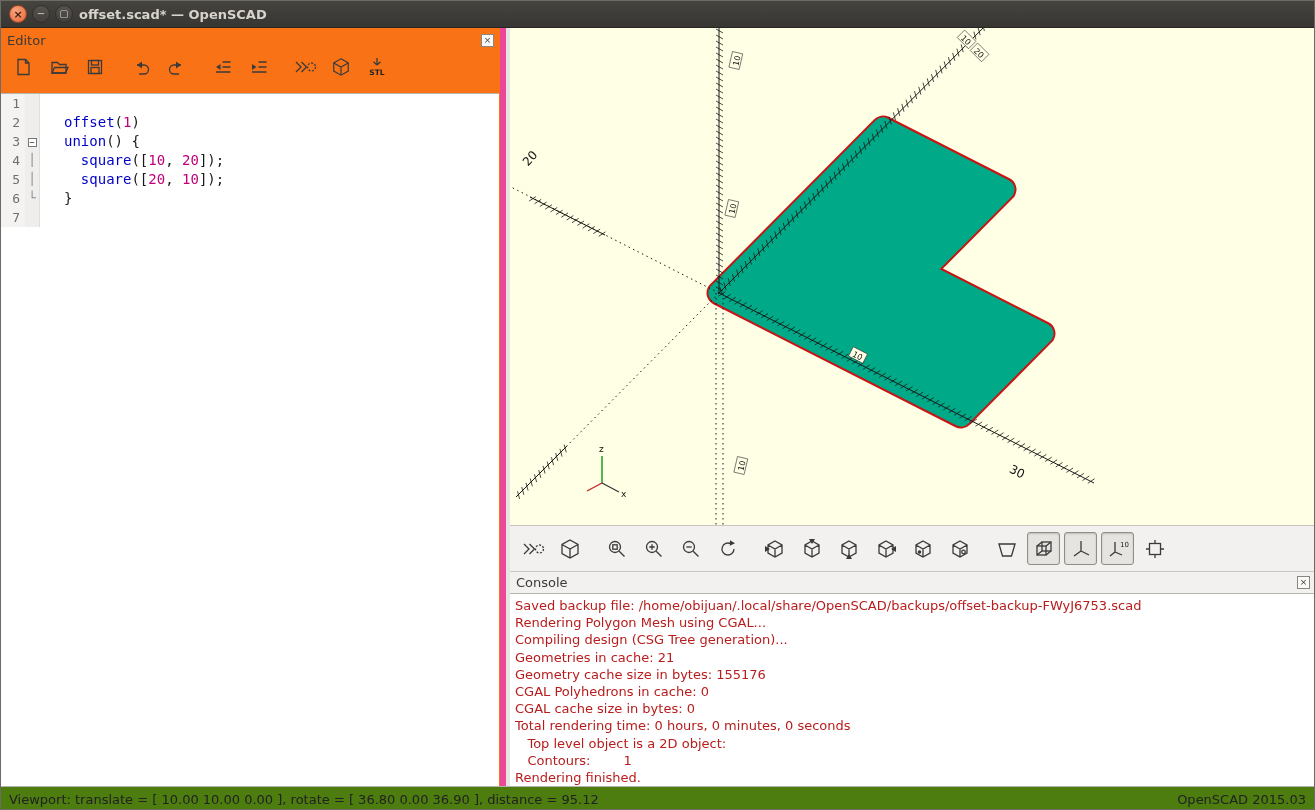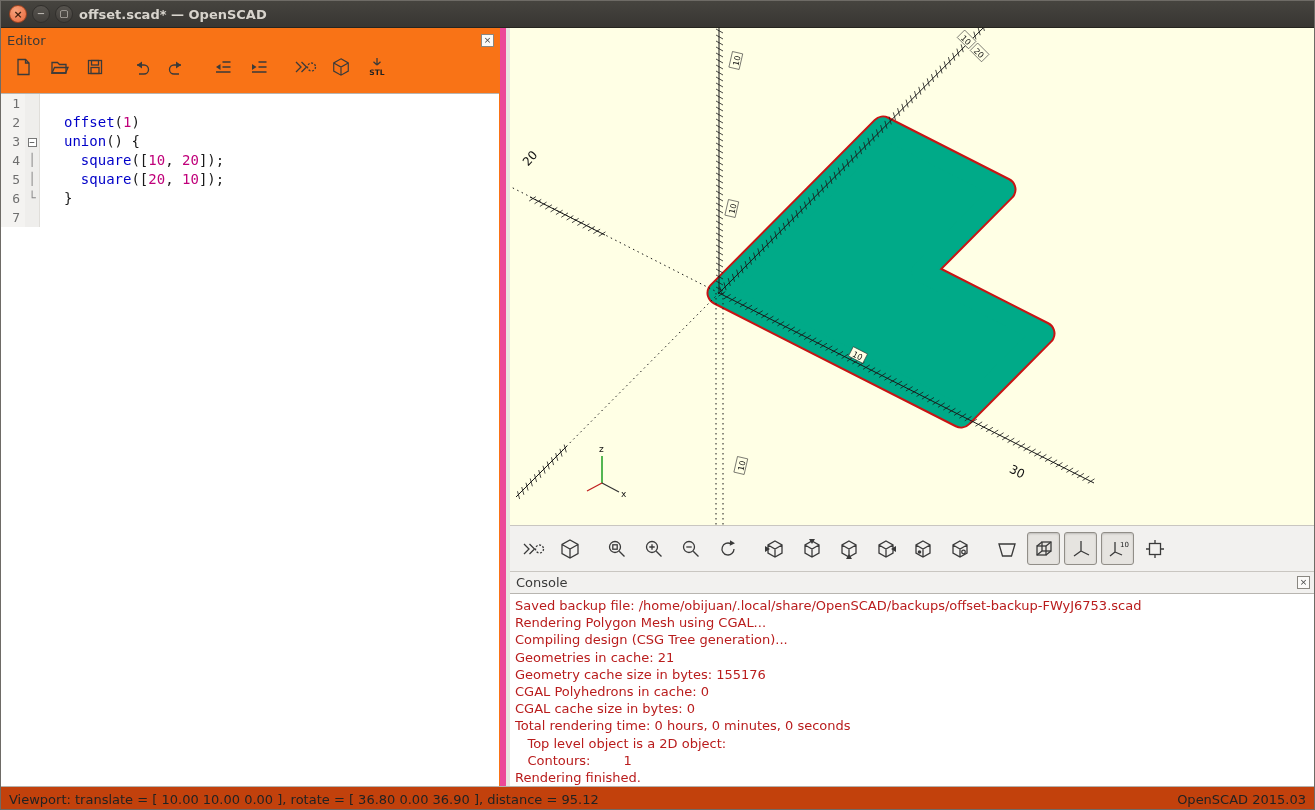--- a/index.html
+++ b/index.html
@@ -73,21 +73,21 @@
   .vgap{ margin-right:14px; }
   
   .console-header{ height:22px; display:flex; align-items:center; padding:0 6px;
     font-size:13px; color:#3a3a3a; background:#F2F1EF; border-top:1px solid #C9C6C1; }
   .console-header .title{ flex:1; }
   .console-out{ height:193px; background:#fff; border-top:1px solid #B8B5B0;
     padding:3px 0 0 5px; overflow:hidden; }
   .console-line{ white-space:pre; font-size:13px; line-height:17.2px; color:#b91c1c; }
   
   .statusbar{ position:absolute; left:0; top:785px; width:100%; height:25px;
-    background:#c2410c; border-top:1px solid #B5B2AD;
+    background:#4d7c0f; border-top:1px solid #B5B2AD;
     display:flex; align-items:center; font-size:13px; color:#222; padding:0 8px; }
   .statusbar .left{ flex:1; }
 </style>
 </head>
 <body>
 
 <div class="window">
 
   <div class="titlebar">
     <div class="tb-btn tb-close">

